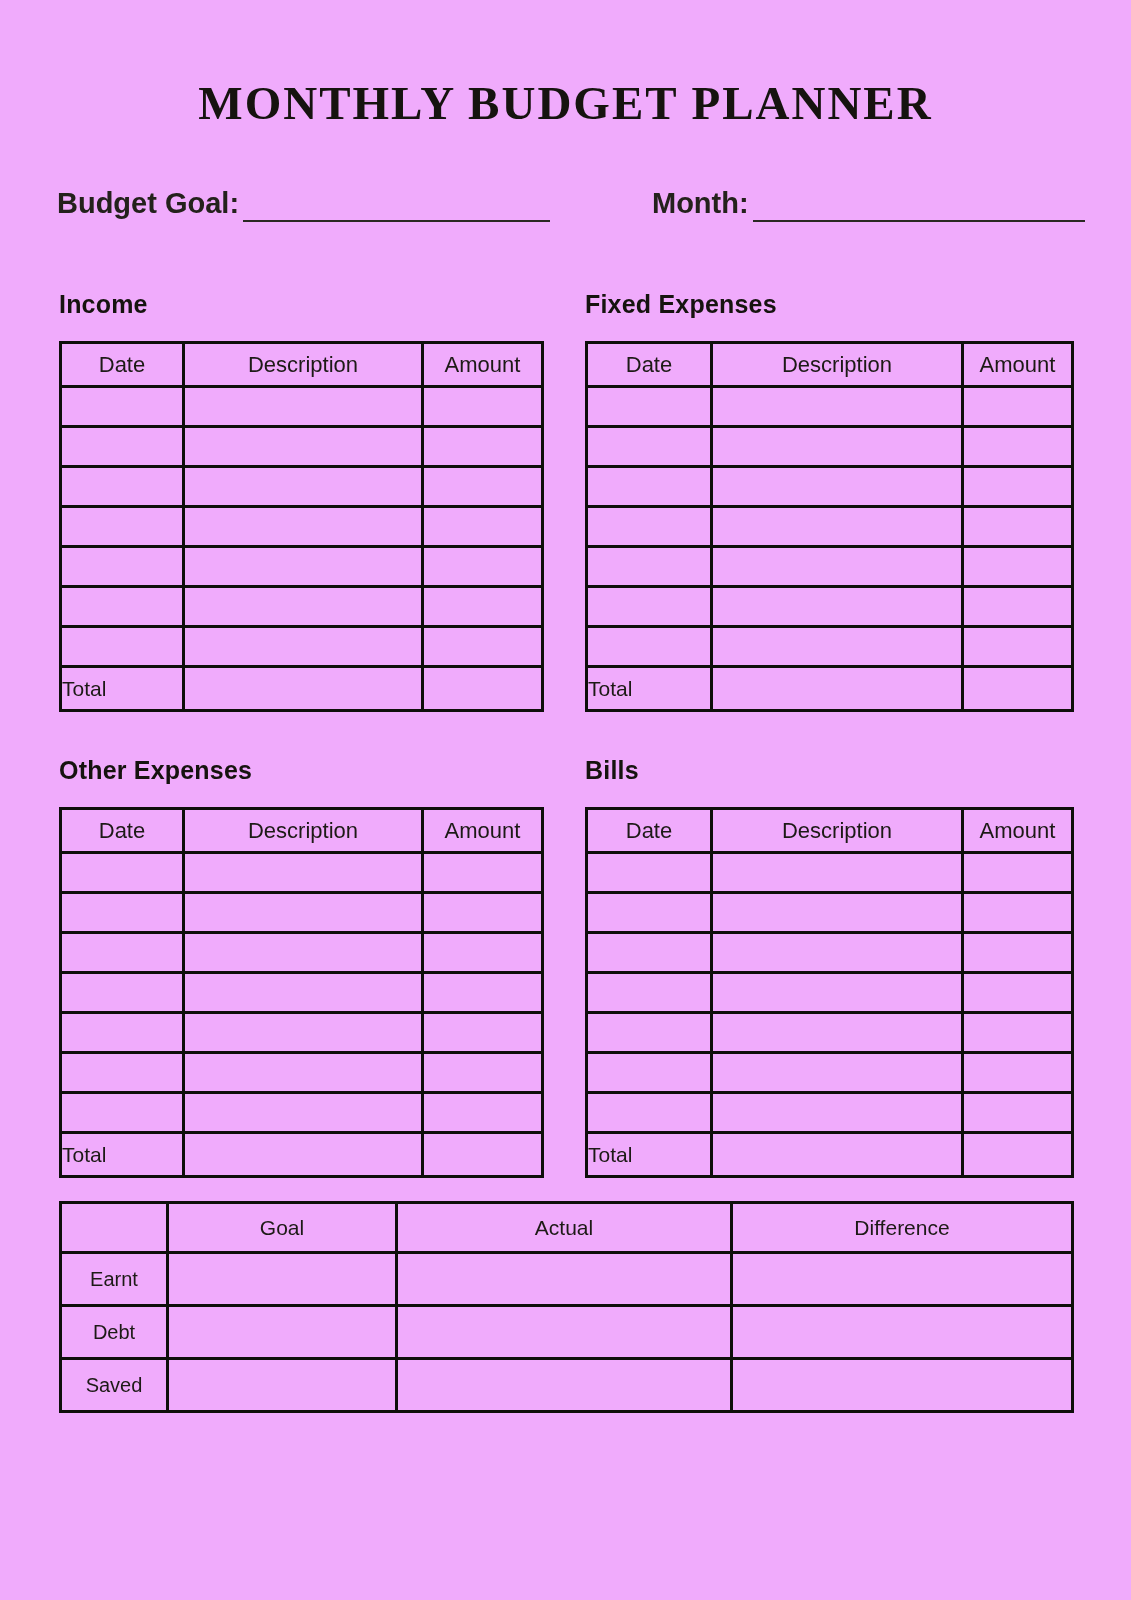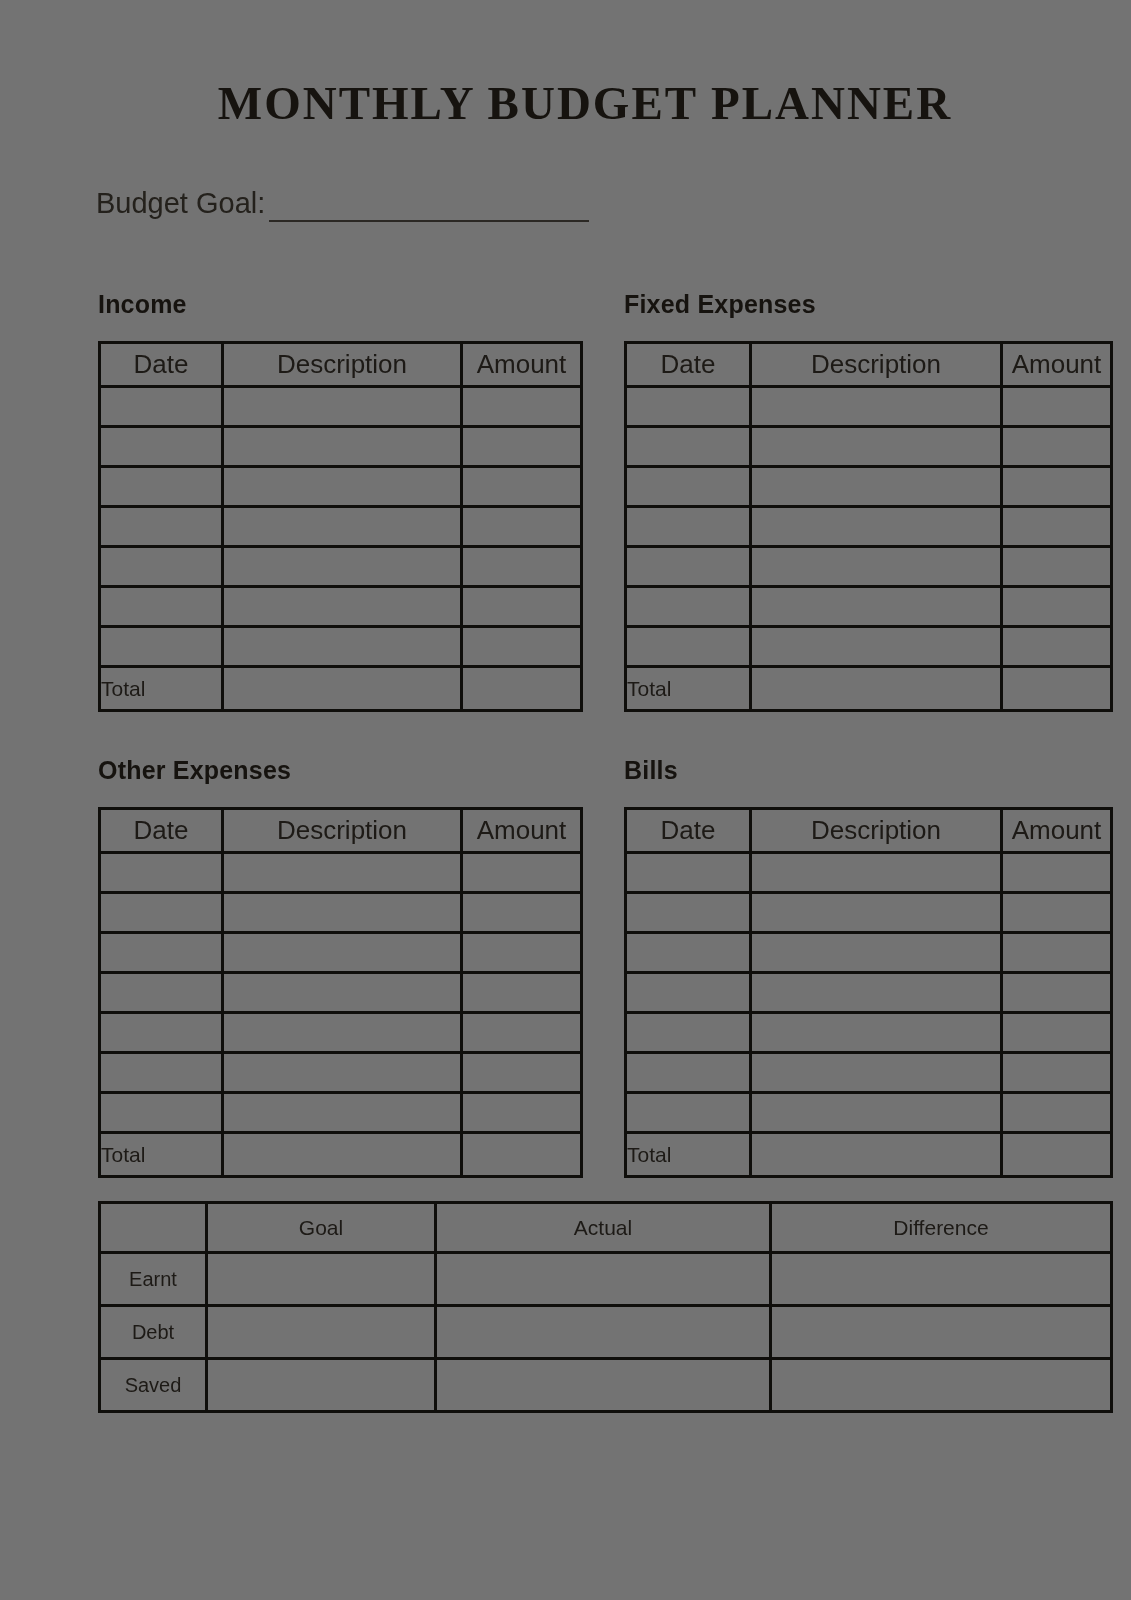--- a/index.html
+++ b/index.html
@@ -1,24 +1,23 @@
 <!DOCTYPE html>
 <html><head>
 <meta charset="utf-8">
 <style>
   * { margin:0; padding:0; box-sizing:border-box; }
   html, body { background:#FAF7EE; }
   .page {
     width:1131px; height:1600px;
-    background:#737373;
+    background:#f0abfc;
     color:#1D1A16;
     font-family:"Liberation Sans", sans-serif;
     position:relative; overflow:hidden;
     margin:0 auto;
-    padding-left:39px;
   }
   .page-title {
     font-family:"Liberation Serif", serif;
     font-weight:700;
     font-size:47px;
     line-height:54px;
     letter-spacing:2px;
     text-align:center;
     padding-top:76px;
     color:#16130F;
@@ -27,21 +26,21 @@
   .fields-row {
     display:flex; align-items:flex-end;
     margin:52px 46px 0 57px;
     height:40px;
   }
   .field { display:flex; align-items:flex-end; }
   .field-goal  { width:493px; }
   .field-month { width:433px; margin-left:102px; }
   .field-label {
     font-size:29px; line-height:38px;
-    font-weight:400; color:#24211C;
+    font-weight:700; color:#24211C;
     white-space:nowrap; flex:none;
   }
   .field-line {
     flex:1; height:10px; margin-left:4px;
     border-bottom:2px solid #2B2824;
   }
   
   .tables-grid {
     display:grid;
     grid-template-columns:482px 486px;
@@ -50,21 +49,21 @@
     gap:44px;
   }
   .section-title {
     font-size:25px; line-height:29px;
     font-weight:700; color:#16130F;
     margin-bottom:22px; letter-spacing:0.2px;
   }
   table { border-collapse:collapse; table-layout:fixed; width:100%; }
   th, td { border:3px solid #0F0E0B; }
   .ledger-table th {
-    height:44px; font-size:26px; font-weight:400;
+    height:44px; font-size:22px; font-weight:400;
     text-align:center; vertical-align:middle; color:#1D1A16;
   }
   .ledger-table td { height:40px; }
   .ledger-table td.total-cell {
     height:44px; vertical-align:middle;
     font-size:21px; color:#1D1A16;
   }
   .ledger-table.side-left  col.c1{width:123px} .ledger-table.side-left  col.c2{width:239px} .ledger-table.side-left  col.c3{width:120px}
   .ledger-table.side-right col.c1{width:125px} .ledger-table.side-right col.c2{width:251px} .ledger-table.side-right col.c3{width:110px}
   
@@ -85,20 +84,24 @@
 </head>
 <body>
 
 <div class="page">
 
   <h1 class="page-title">MONTHLY BUDGET PLANNER</h1>
 
   <div class="fields-row">
     <div class="field field-goal">
       <span class="field-label">Budget Goal:</span>
+      <span class="field-line"></span>
+    </div>
+    <div class="field field-month">
+      <span class="field-label">Month:</span>
       <span class="field-line"></span>
     </div>
   </div>
 
   <div class="tables-grid">
       <section class="ledger-section">
         <h2 class="section-title">Income</h2>
         <table class="ledger-table side-left">
           <colgroup>
             <col class="c1">

